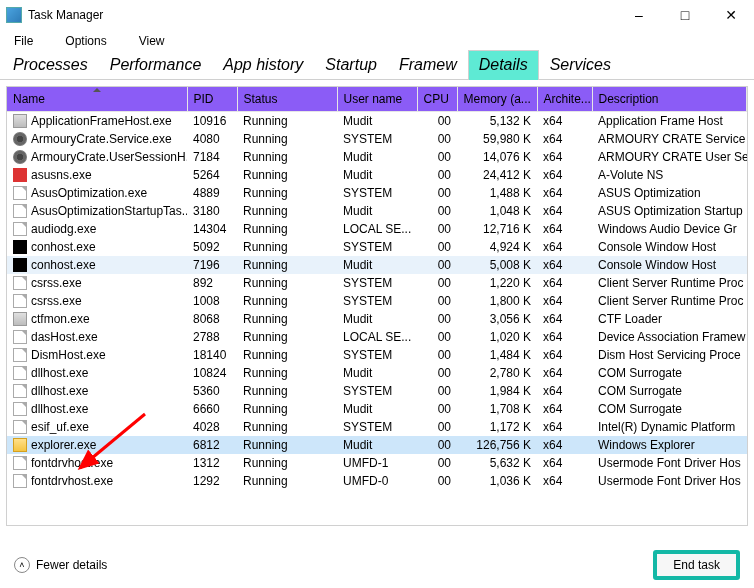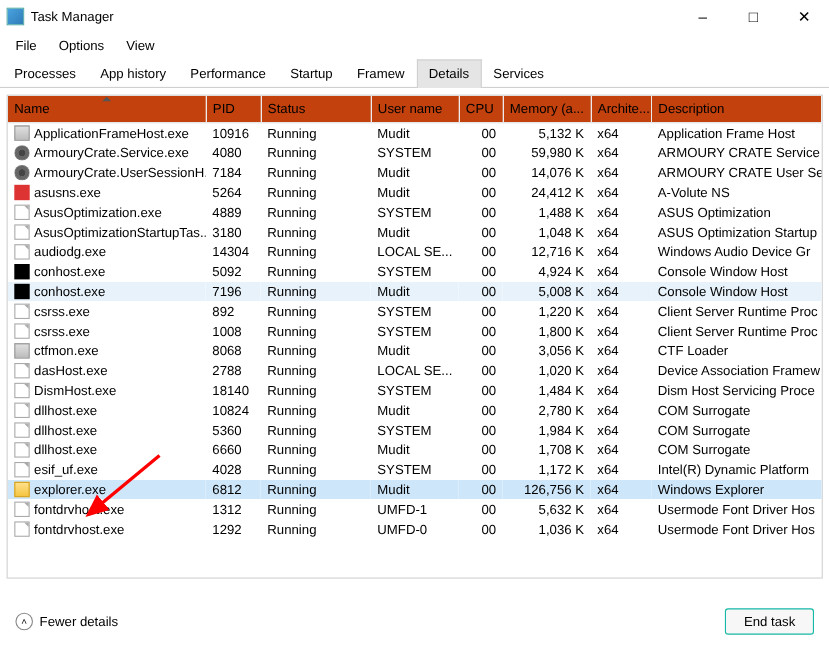--- a/index.html
+++ b/index.html
@@ -33,65 +33,66 @@
 .win-btn {
   width: 46px; height: 30px;
   display: flex; align-items: center; justify-content: center;
   font-size: 14px;
 }
 .menubar {
   height: 22px;
   display: flex;
   align-items: center;
   padding: 0 4px;
-  gap: 0;
+  gap: 12px;
 }
 .menu-item {
   padding: 2px 10px;
   font-size: 12px;
 }
 .tabbar {
   height: 28px;
   display: flex;
   align-items: flex-end;
   border-bottom: 1px solid #d0d0d0;
   padding: 0 2px;
 }
 .tab {
   padding: 5px 10px 6px;
-  font-size: 12px;
+  font-size: 16px;
   border: 1px solid transparent;
   border-bottom: none;
   position: relative;
   top: 1px;
+  font-style: italic;
 }
 .tab.active {
   border-color: #d0d0d0;
-  background: #e5e5e5;
+  background: #5eead4;
 }
 .list-area {
   border: 1px solid #d0d0d0;
   margin: 6px 6px 0 6px;
   height: 440px;
   overflow: hidden;
   position: relative;
 }
 .table {
   width: 100%;
   border-collapse: collapse;
   table-layout: fixed;
 }
 .table th {
   text-align: left;
   font-weight: 400;
   font-size: 12px;
   padding: 5px 6px;
   border-right: 1px solid #e6e6e6;
   border-bottom: 1px solid #e6e6e6;
-  background: #c2410c;
+  background: #8b5cf6;
   white-space: nowrap;
   overflow: hidden;
   position: relative;
 }
 .table th.sort-asc::after {
   content: "";
   position: absolute;
   top: 1px; left: 50%;
   transform: translateX(-50%);
   border-left: 4px solid transparent;
@@ -145,21 +146,21 @@
 .fewer-caret {
   width: 16px; height:16px;
   border:1px solid #888;
   border-radius:50%;
   display:flex;align-items:center;justify-content:center;
   font-size:9px;
 }
 .footer-spacer{flex:1;}
 .end-btn {
   padding: 4px 16px;
-  border:1px solid #14b8a6;
+  border:4px solid #14b8a6;
   background:#f7f7f7;
   border-radius:3px;
   font-size:12px;
 }
 .arrow-overlay {
   position:absolute;
   pointer-events:none;
 }
 </style>
 </head>
@@ -176,22 +177,22 @@
 </div>
 
 <div class="menubar">
   <div class="menu-item">File</div>
   <div class="menu-item">Options</div>
   <div class="menu-item">View</div>
 </div>
 
 <div class="tabbar">
   <div class="tab">Processes</div>
+  <div class="tab">Performance</div>
   <div class="tab">App history</div>
-  <div class="tab">Performance</div>
   <div class="tab">Startup</div>
   <div class="tab">Framew</div>
   <div class="tab active">Details</div>
   <div class="tab">Services</div>
 </div>
 
 <div class="list-area">
   <table class="table">
     <colgroup>
       <col class="col-name">

